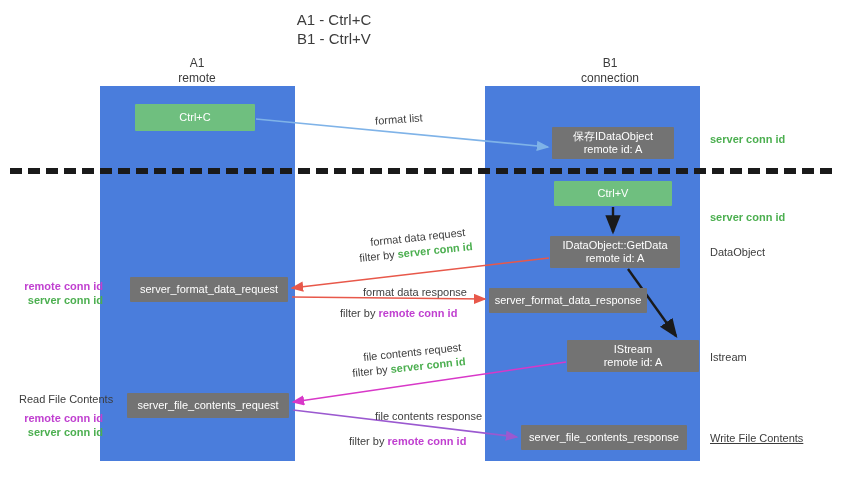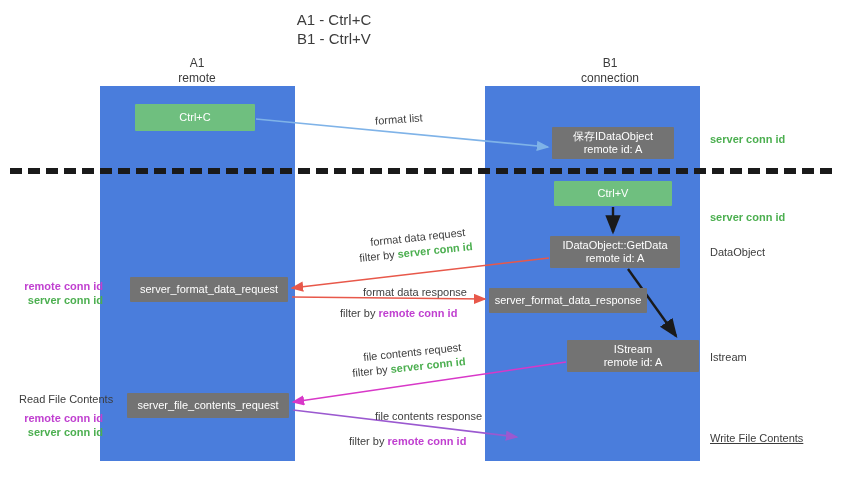--- a/index.html
+++ b/index.html
@@ -173,20 +173,23 @@
   </div>
 
   <div class="node orange" id="n-fdres">
     <span>server_format_data_response</span>
   </div>
 
   <div class="node orange" id="n-fcreq">
     <span>server_file_contents_request</span>
   </div>
 
+  <div class="node orange" id="n-fcres">
+    <span>server_file_contents_response</span>
+  </div>
 
   <div class="elabel" id="l-formatlist">format list</div>
 
   <div class="elabel" id="l-fdreq1">format data request</div>
   <div class="elabel" id="l-fdreq2">
     <span>filter by </span><span class="green-t">server conn id</span>
   </div>
 
   <div class="elabel" id="l-fdres1">format data response</div>
   <div class="elabel" id="l-fdres2">

